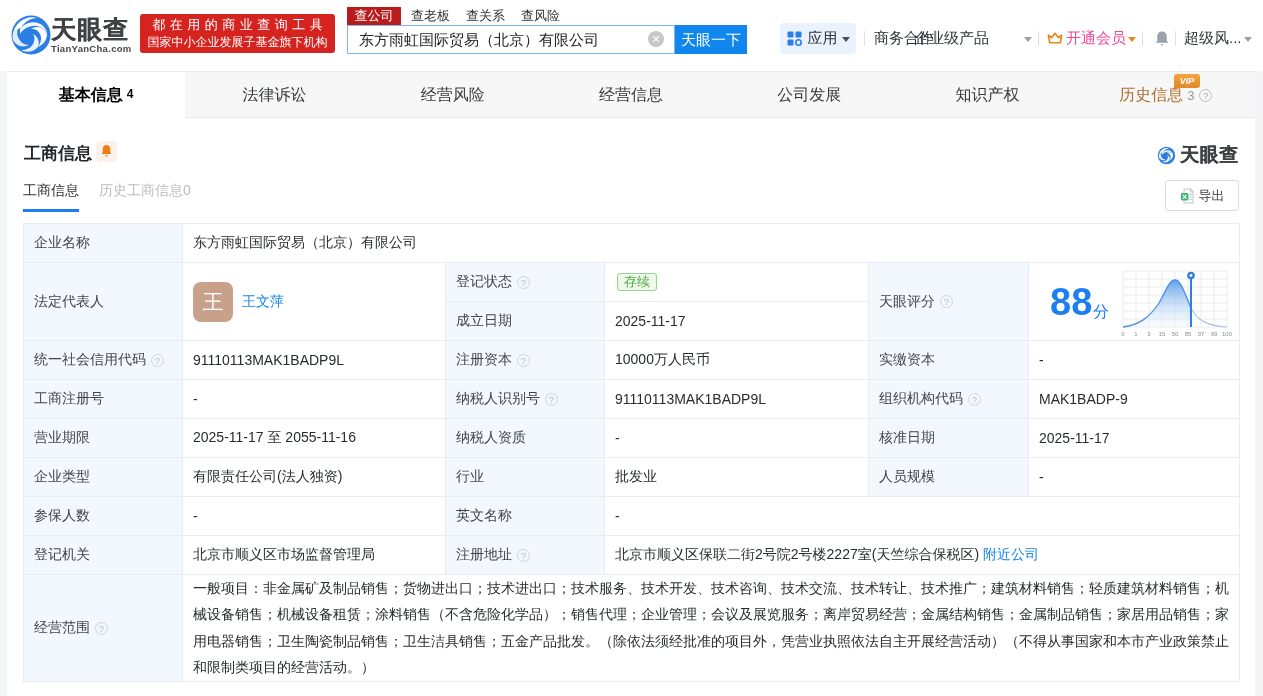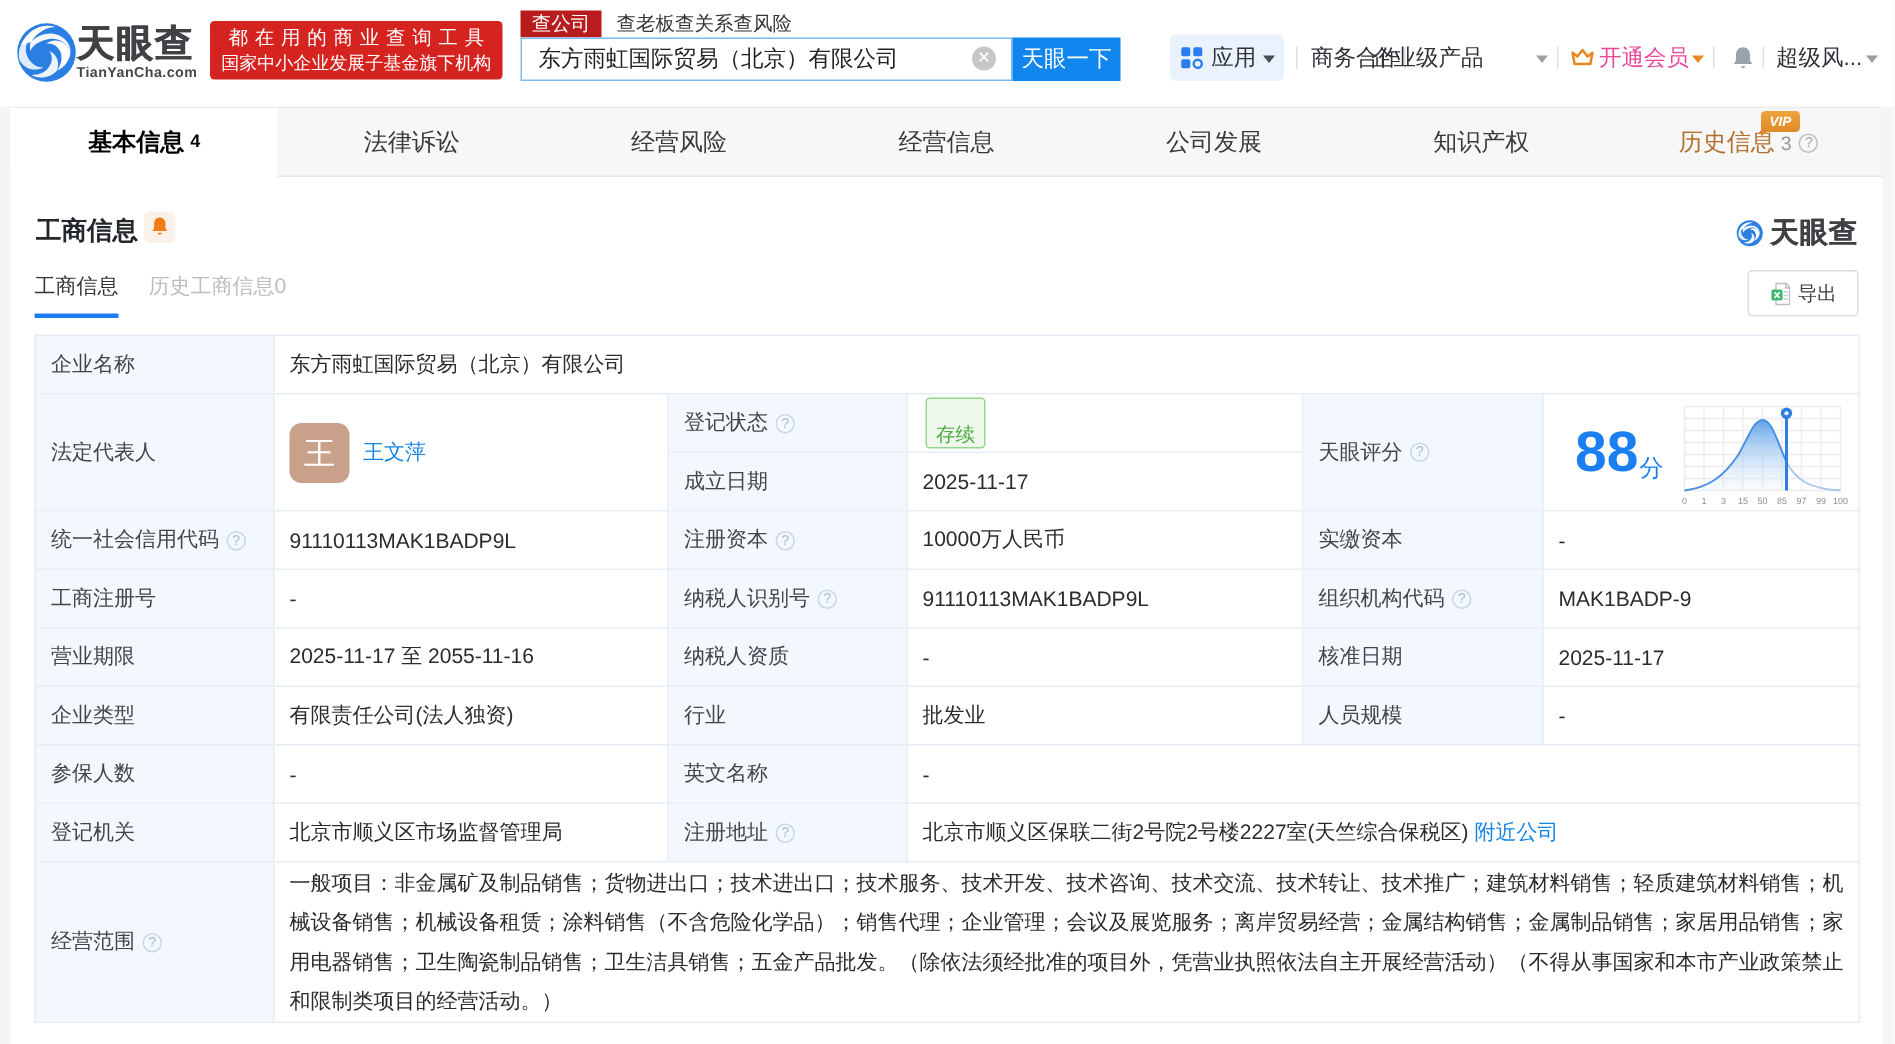--- a/index.html
+++ b/index.html
@@ -7,21 +7,21 @@
 body { font-family:"Liberation Sans", sans-serif; background:#f4f5f7; position:relative; }
 .hdr { position:absolute; left:0; top:0; width:1263px; height:71px; background:#fff; z-index:5; }
 .logo-big { position:absolute; left:8px; top:12px; }
 .logo-txt { position:absolute; left:51px; top:16px; font-size:25px; font-weight:bold; color:#3f4145; letter-spacing:1px; line-height:26px; text-shadow:0.6px 0 0 #3f4145; }
 .logo-sub { position:absolute; left:51px; top:43px; font-size:9.5px; font-weight:bold; color:#45474b; letter-spacing:0.3px; }
 .redbox { position:absolute; left:140px; top:14px; width:195px; height:39px; background:#d5231f; border-radius:3px; color:#fff; text-align:center; padding-top:2px; }
 .redbox .l1 { font-size:13px; line-height:18px; letter-spacing:4.5px; text-indent:4.5px; }
 .redbox .l2 { font-size:12px; line-height:17px; letter-spacing:0px; }
 .stabs { position:absolute; left:347px; top:7px; height:18px; display:flex; align-items:center; font-size:13px; color:#333; }
 .stabs .on { width:54px; height:18px; background:#b91c1c; color:#fff; text-align:center; line-height:18px; }
-.stabs span.t { margin-left:0; }
+.stabs span.t { margin-left:16px; }
 .stabs span.t:first-of-type { margin-left:10px; }
 .sinput { position:absolute; left:347px; top:25px; width:328px; height:29px; border:1px solid #7db9ef; background:#fff; font-size:15px; color:#222; line-height:27px; padding-left:11px; }
 .sclear { position:absolute; left:648px; top:31px; width:16px; height:16px; border-radius:50%; background:#c7c7c7; color:#fff; font-size:11px; text-align:center; line-height:16px; }
 .sbtn { position:absolute; left:675px; top:25px; width:72px; height:29px; background:#1086ee; color:#fff; font-size:15px; text-align:center; line-height:29px; }
 .rmenu { position:absolute; left:0; top:23px; width:1263px; height:31px; font-size:15px; color:#2f3338; }
 .rmenu > div { position:absolute; top:0; height:31px; display:flex; align-items:center; }
 .appbox { left:780px; width:76px; background:#e9f2fd; border-radius:4px; justify-content:center; }
 .appbox .tx { margin:0 4px 0 6px; }
 .car { width:0; height:0; border-left:4.5px solid transparent; border-right:4.5px solid transparent; border-top:5.5px solid #4a4f55; margin-top:2px; }
 .car.gy { border-top-color:#9aa0a6; }
@@ -46,21 +46,21 @@
 .minilogo b { font-size:19px; color:#3f4145; letter-spacing:0.5px; margin-left:4px; text-shadow:0.4px 0 0 #3f4145; }
 .subtabs { position:absolute; left:23px; top:182px; font-size:14px; z-index:6; }
 .subtabs .a { color:#333; padding-bottom:9px; border-bottom:3px solid #1b7ff2; display:inline-block; }
 .subtabs .b { color:#bbbdbf; margin-left:20px; }
 .exportbtn { position:absolute; left:1165px; top:180px; width:74px; height:31px; border:1px solid #dcdcdc; border-radius:3px; background:#fff; display:flex; align-items:center; justify-content:center; font-size:13px; color:#404040; z-index:6; }
 .exportbtn span { margin-left:5px; }
 .tbl { position:absolute; left:23px; top:223px; width:1216px; display:grid; grid-template-columns:159px 263px 159px 264px 160px 211px; grid-template-rows:repeat(9,39px) 107px; border-top:1px solid #e8edf3; border-left:1px solid #e8edf3; font-size:14px; z-index:6; background:#fff;}
 .tbl > div { border-right:1px solid #e8edf3; border-bottom:1px solid #e8edf3; display:flex; align-items:center; padding-left:10px; color:#292c2f; overflow:hidden; }
 .tbl .lb { background:#f2f8fd; color:#40464c; }
 .lnk { color:#1484e6; text-decoration:none; }
-.badge { display:inline-block; height:18px; line-height:16px; padding:16px 6px; border:1px solid #94d68d; background:#eef9ec; color:#50a945; font-size:13px; border-radius:3px; margin-left:2px; }
+.badge { display:inline-block; height:18px; line-height:16px; padding:0 6px; border:1px solid #94d68d; background:#eef9ec; color:#50a945; font-size:13px; border-radius:3px; margin-left:2px; }
 .avatar { width:40px; height:40px; border-radius:8px; background:#c9a18b; color:#fff; font-size:21px; display:flex; align-items:center; justify-content:center; flex:none; }
 .scorecell { position:relative; padding-left:0 !important; }
 .s88 { position:absolute; left:21px; top:20px; font-size:38px; font-weight:bold; color:#1b7ff2; line-height:38px; }
 .sfen { position:absolute; left:64px; top:39px; font-size:16px; color:#1b7ff2; }
 .chart { position:absolute; left:90px; top:5px; }
 .scope { align-items:flex-start !important; padding:0 0 0 10px !important; display:block !important; line-height:26.3px; color:#292c2f; white-space:nowrap; }
 </style>
 </head>
 <body>
 <div class="page"></div>

